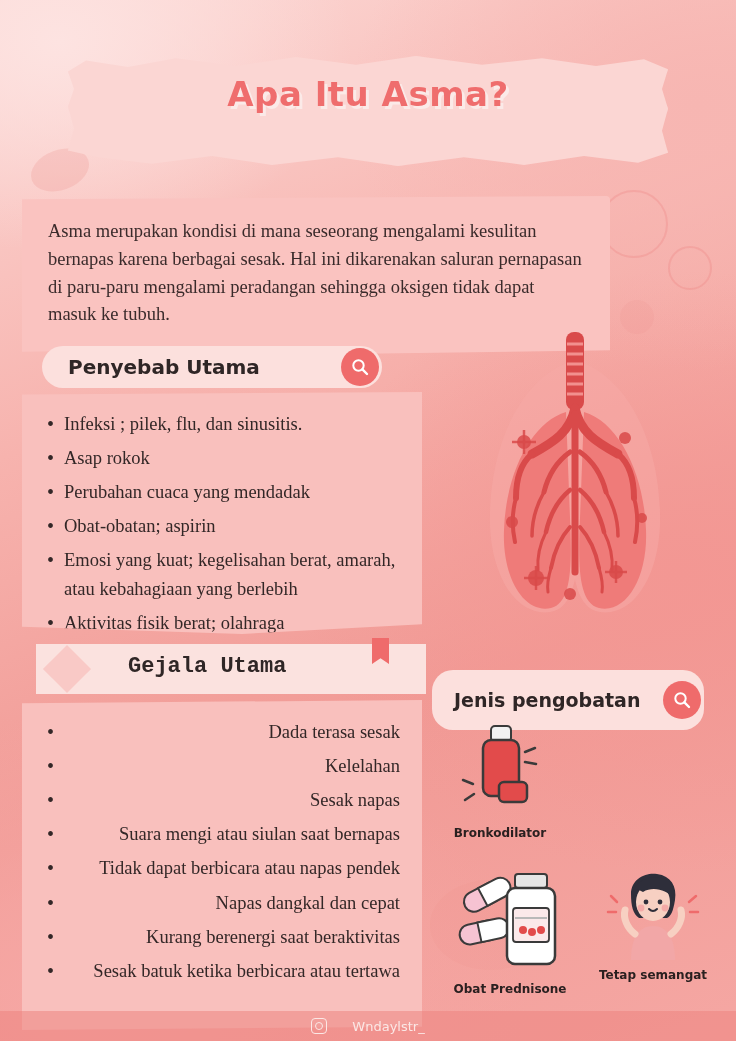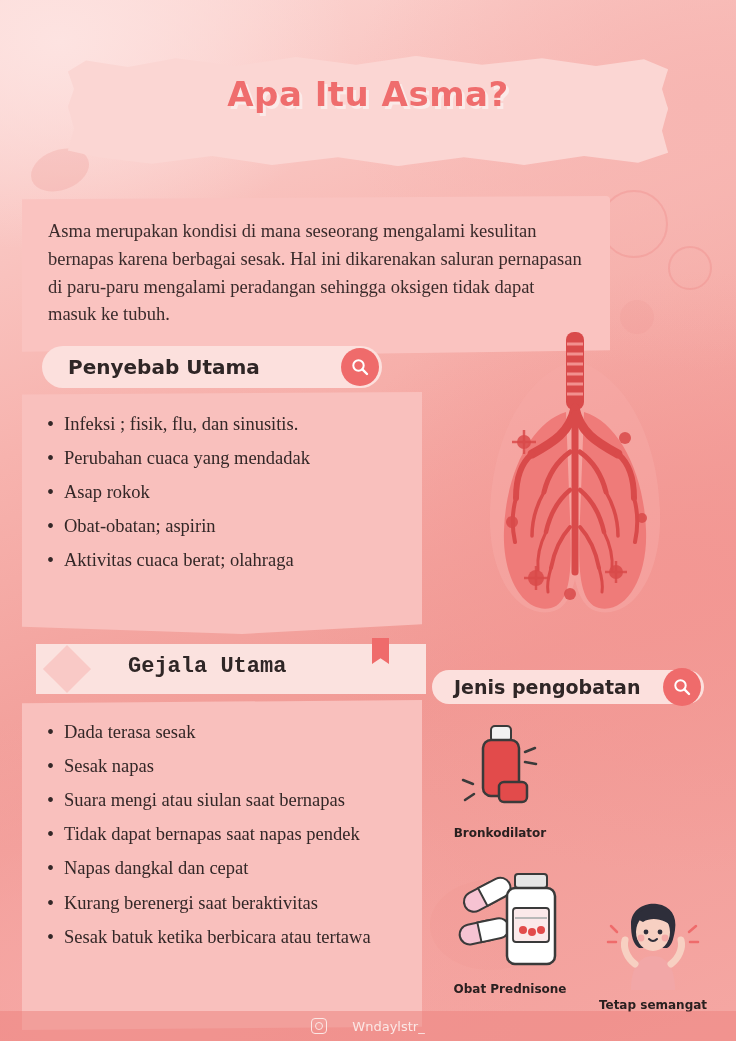--- a/index.html
+++ b/index.html
@@ -97,21 +97,21 @@
   .bookmark{
     position:absolute;left:372px;top:638px;width:17px;height:26px;background:#ef6b6b;
     clip-path:polygon(0 0,100% 0,100% 100%,50% 78%,0 100%);
   }
 
   
   .lungs{position:absolute;left:420px;top:322px;width:310px;height:330px;}
 
   
   .treat-pill{
-    position:absolute;left:432px;top:670px;width:272px;height:34px;
+    position:absolute;left:432px;top:670px;width:272px;height:60px;
     background:#fce0dd;border-radius:21px;display:flex;align-items:center;
   }
   .treat-pill .label{
     padding-left:22px;font-family:"DejaVu Sans",sans-serif;font-weight:bold;
     font-size:19px;color:#2f2626;
   }
 
   
   .treat{position:absolute;text-align:center;}
   .treat .cap{
@@ -155,39 +155,41 @@
     <span class="circle-btn">
       <svg width="20" height="20" viewBox="0 0 20 20">
         <circle cx="8.5" cy="8.5" r="5.2" fill="none" stroke="#ffffff" stroke-width="2"></circle>
         <line x1="12.4" y1="12.4" x2="17" y2="17" stroke="#ffffff" stroke-width="2.4" stroke-linecap="round"></line>
       </svg>
     </span>
   </div>
 
   <div class="list-card" style="left:22px;top:392px;width:400px;height:242px;clip-path:polygon(0 1%,100% 0,100% 96%,55% 100%,0 97%);">
     <ul>
-      <li>Infeksi ; fisik, flu, dan sinusitis.</li>
+      <li>Infeksi ; pilek, flu, dan sinusitis.</li>
+      <li>Asap rokok</li>
       <li>Perubahan cuaca yang mendadak</li>
-      <li>Asap rokok</li>
       <li>Obat-obatan; aspirin</li>
-      <li>Aktivitas cuaca berat; olahraga</li>
+      <li>Emosi yang kuat; kegelisahan berat, amarah, atau kebahagiaan yang berlebih</li>
+      <li>Aktivitas fisik berat; olahraga</li>
     </ul>
   </div>
 
   <div class="gejala-band"></div>
   <div class="gejala-diamond"></div>
   <div class="bookmark"></div>
   <div class="gejala-text">Gejala Utama</div>
 
-  <div class="list-card" style="left:22px;top:700px;width:400px;height:330px;clip-path:polygon(0 1%,100% 0,100% 99%,0 100%);">
+  <div class="list-card" style="left:22px;top:700px;width:400px;height:330px;clip-path:polygon(0 1%,100% 0,100% 99%,0 100%);text-align:right;">
     <ul>
       <li>Dada terasa sesak</li>
+      <li>Kelelahan</li>
       <li>Sesak napas</li>
       <li>Suara mengi atau siulan saat bernapas</li>
-      <li>Tidak dapat bernapas saat napas pendek</li>
+      <li>Tidak dapat berbicara atau napas pendek</li>
       <li>Napas dangkal dan cepat</li>
       <li>Kurang berenergi saat beraktivitas</li>
       <li>Sesak batuk ketika berbicara atau tertawa</li>
     </ul>
   </div>
 
   <div class="lungs">
     <svg width="310" height="330" viewBox="0 0 310 330">
 
       <path d="M150 40 C105 55 72 115 70 190 C68 250 95 295 130 290 C158 286 160 240 158 180 Z" fill="#f6a9a6" opacity="0.55"></path>
@@ -288,21 +290,21 @@
       <g fill="#e24b4b">
         <circle cx="78" cy="62" r="4"></circle>
         <circle cx="87" cy="64" r="4"></circle>
         <circle cx="96" cy="62" r="4"></circle>
       </g>
       <line x1="70" y1="50" x2="102" y2="50" stroke="#b9b9b9" stroke-width="2"></line>
     </svg>
     <div class="cap">Obat Prednisone</div>
   </div>
 
-  <div class="treat" style="left:580px;top:898px;width:146px;">
+  <div class="treat" style="left:580px;top:868px;width:146px;">
     <svg width="104" height="92" viewBox="0 0 104 92">
       <path d="M30 26 C30 10 46 4 56 6 C70 8 76 18 74 32 C72 44 70 48 66 50 L38 50 C32 46 30 38 30 26 Z" fill="#2e2e3a"></path>
       <ellipse cx="52" cy="34" rx="17" ry="19" fill="#f7d0c2"></ellipse>
       <path d="M34 20 C38 10 56 6 66 12 C74 17 74 26 72 30 C66 22 52 18 42 24 Z" fill="#2e2e3a"></path>
       <circle cx="45" cy="34" r="2.4" fill="#2e2e3a"></circle>
       <circle cx="59" cy="34" r="2.4" fill="#2e2e3a"></circle>
       <path d="M48 41 q4 4 8 0" stroke="#2e2e3a" stroke-width="2" fill="none" stroke-linecap="round"></path>
       <circle cx="40" cy="40" r="3.4" fill="#f2a0a0" opacity=".8"></circle>
       <circle cx="64" cy="40" r="3.4" fill="#f2a0a0" opacity=".8"></circle>
       <path d="M30 92 C30 70 38 58 52 58 C66 58 74 70 74 92 Z" fill="#f2a7a7"></path>

